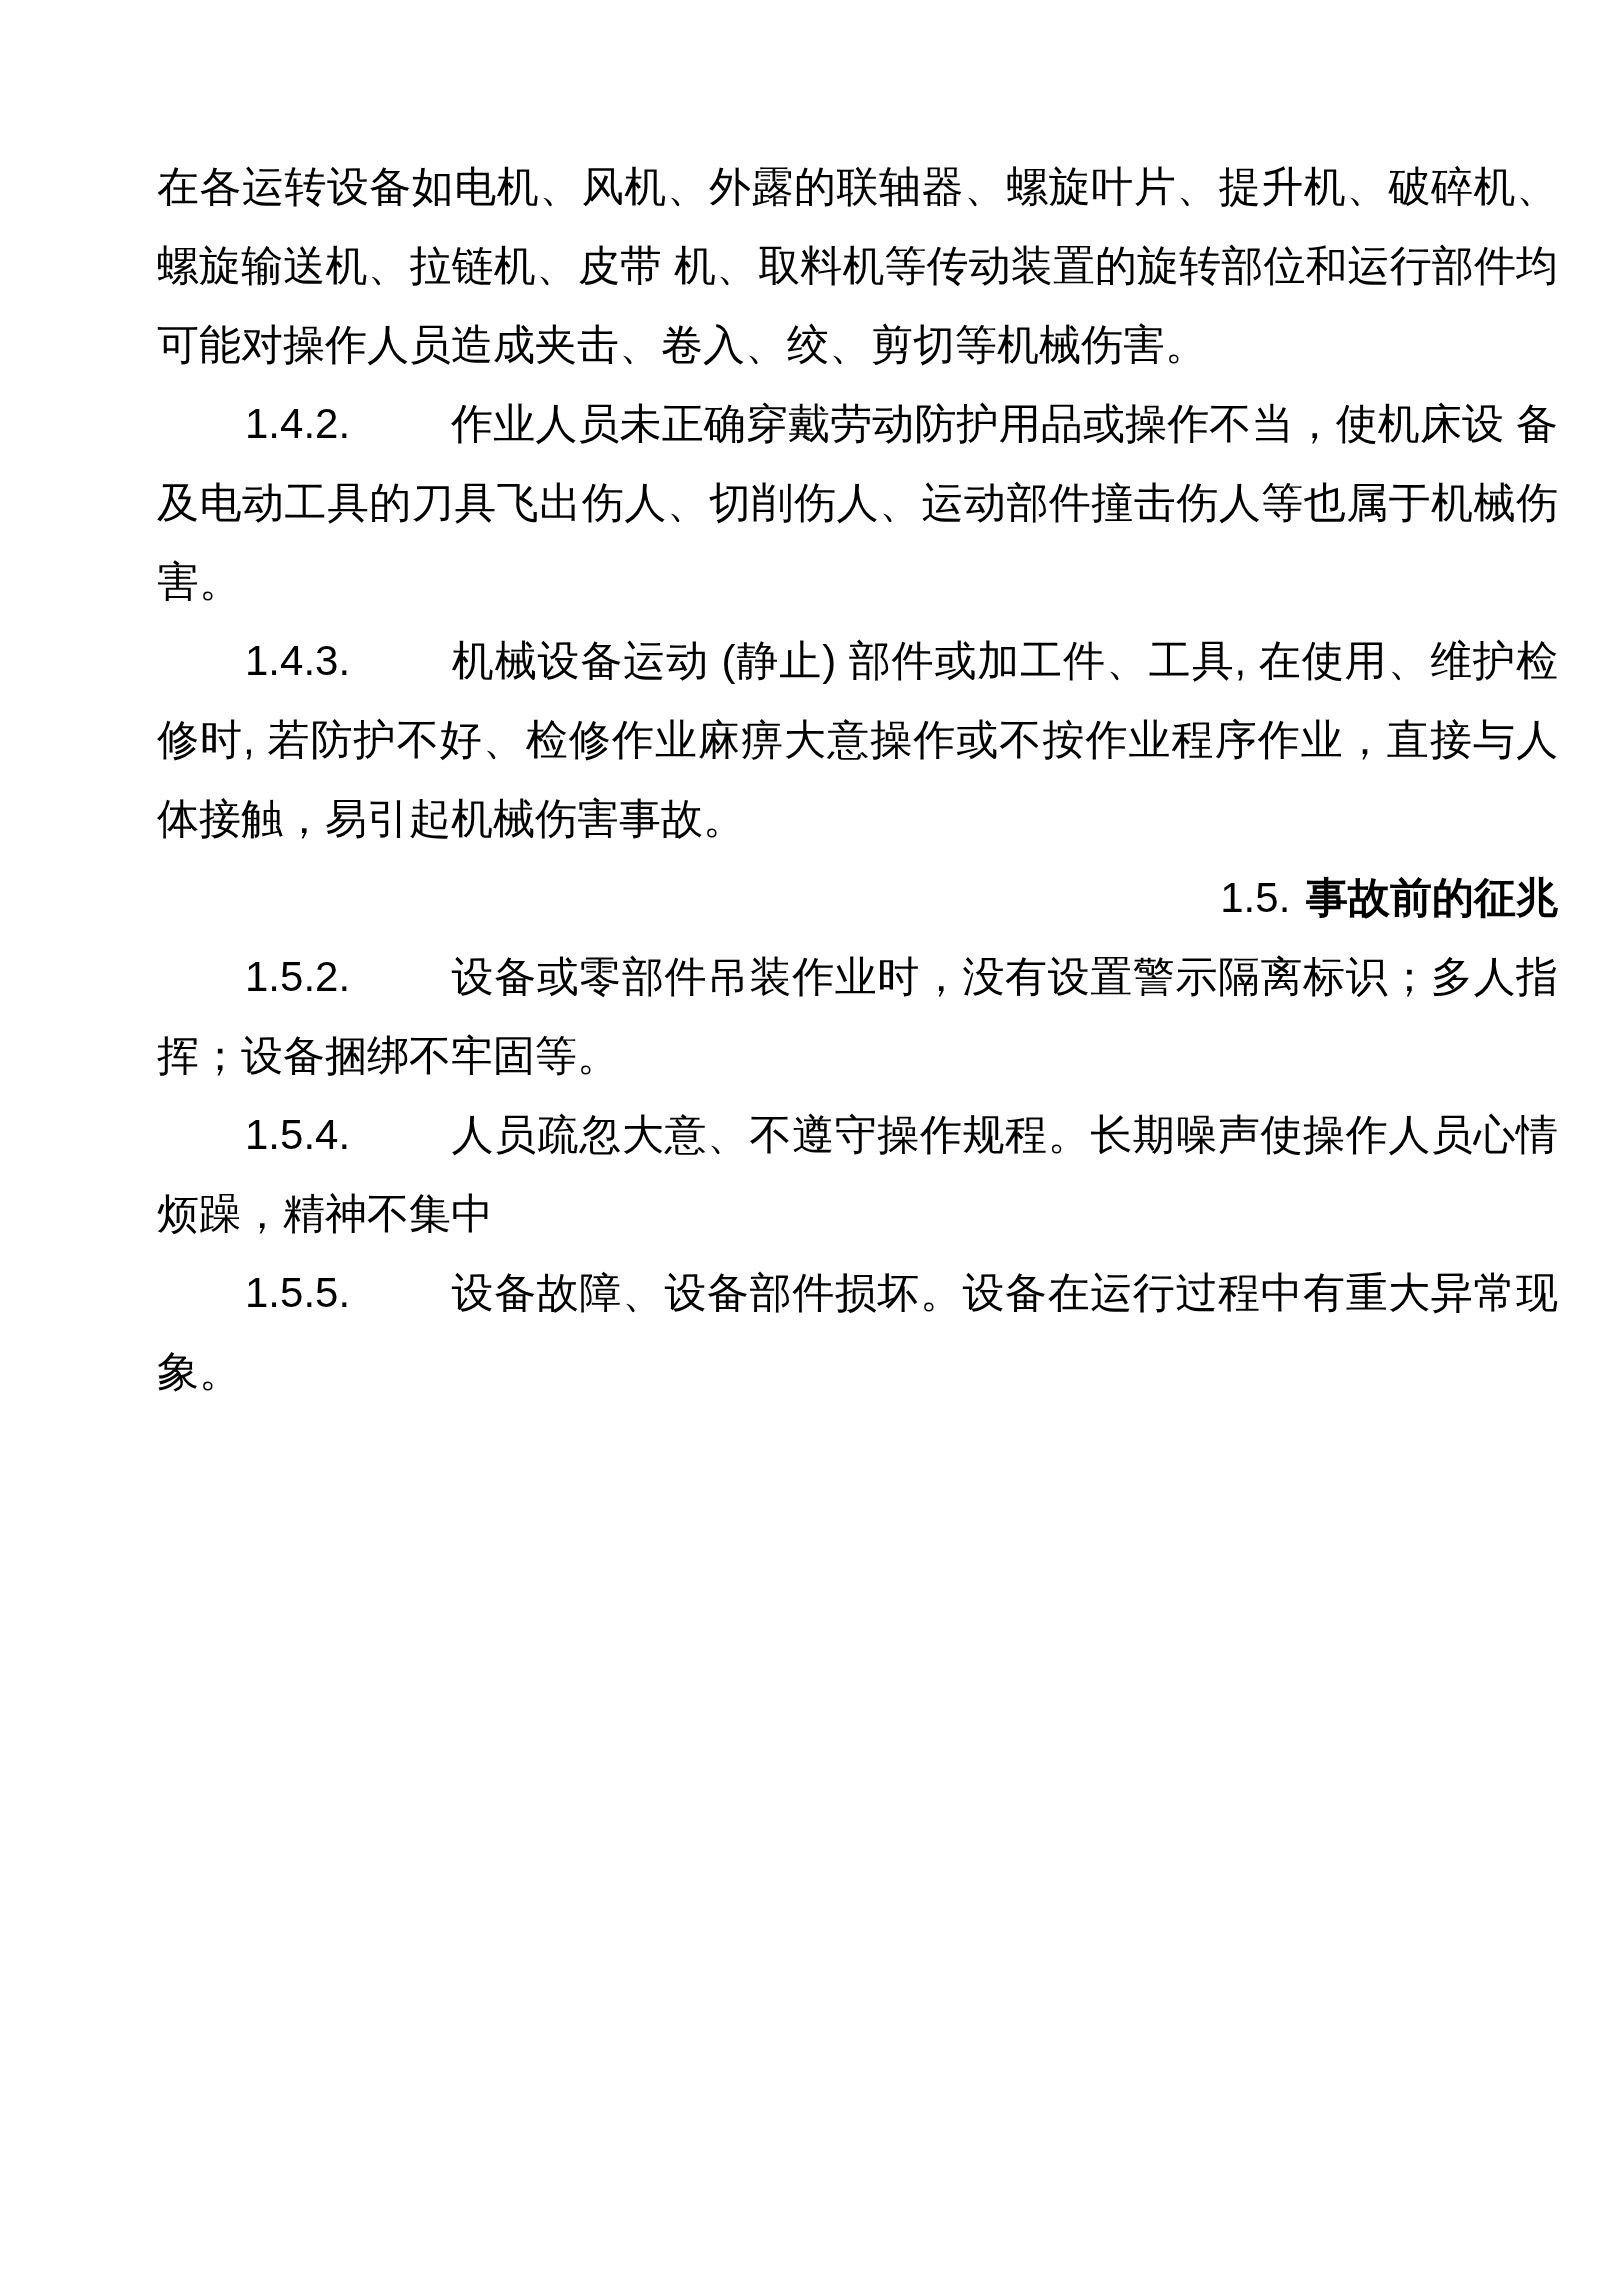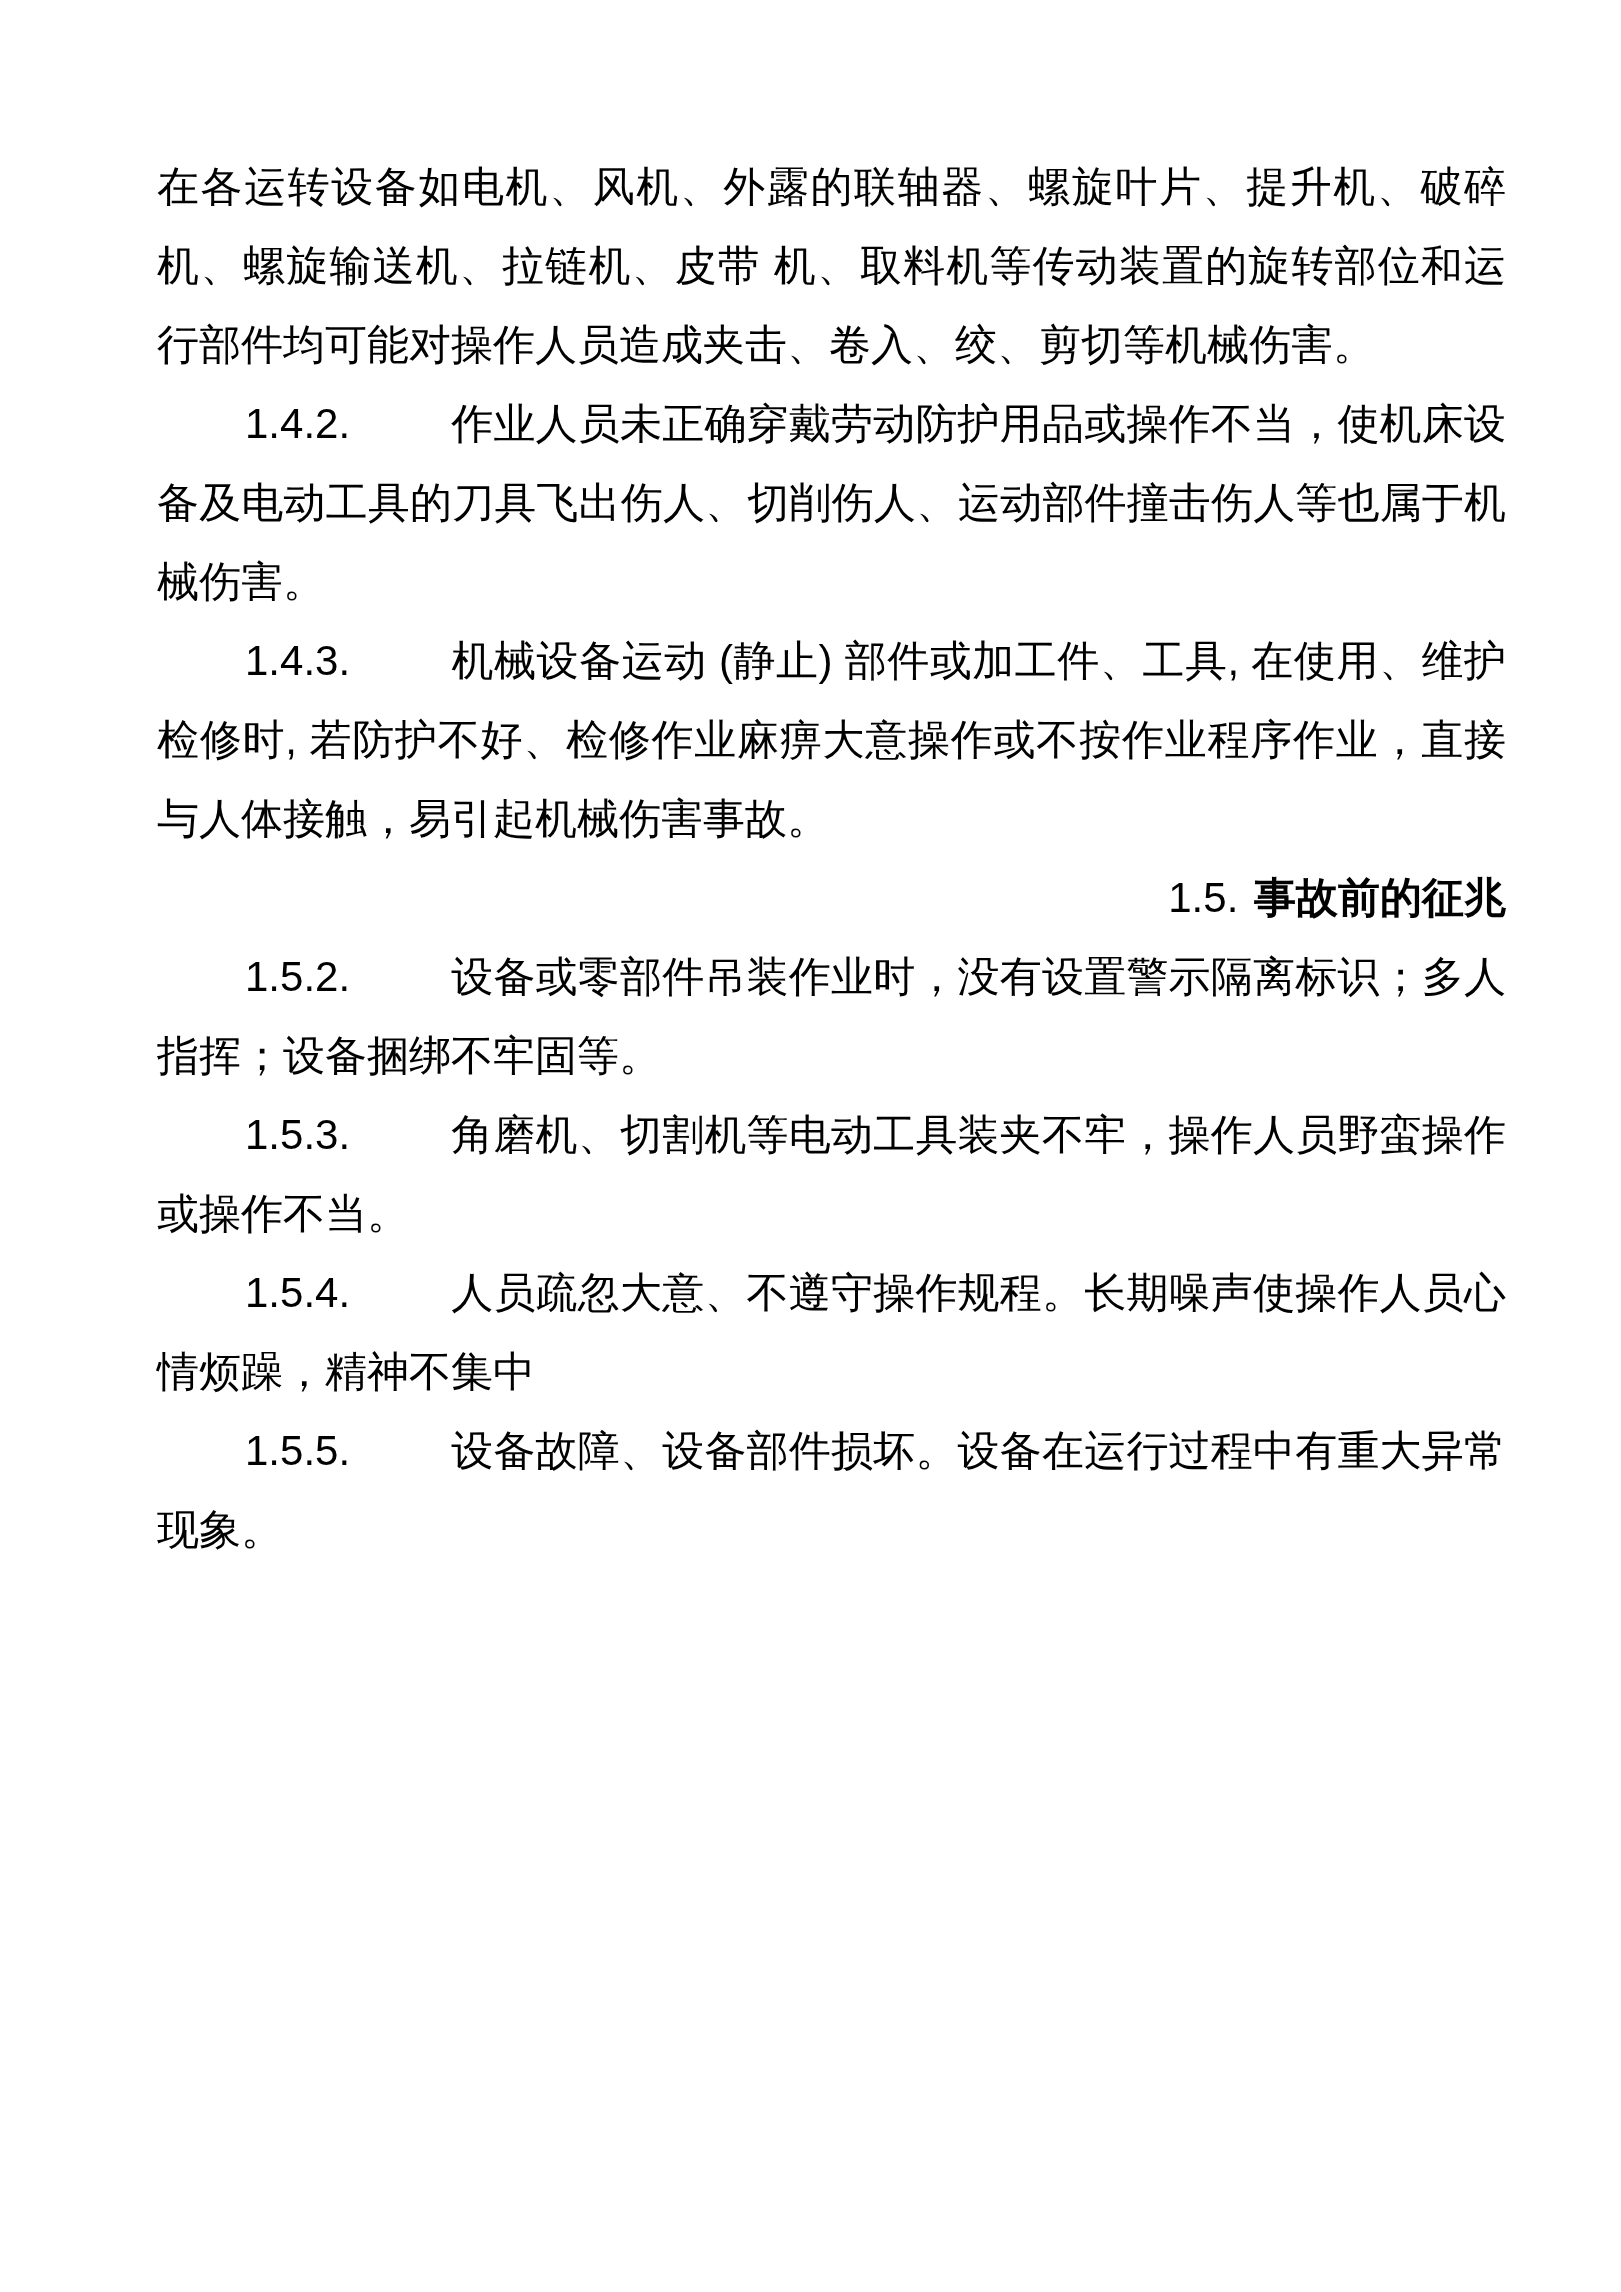--- a/index.html
+++ b/index.html
@@ -13,21 +13,21 @@
     font-family: "Liberation Sans", "DejaVu Sans", sans-serif;
     color: #000000;
     overflow: hidden;
   }
   .page {
     position: relative;
     width: 1621px;
     height: 2293px;
     background: #ffffff;
     box-sizing: border-box;
-    padding: 147px 115px 0 157px;
+    padding: 147px 63px 0 157px;
   }
   .doc-body {
     font-size: 42px;
     line-height: 79px;
     letter-spacing: 0px;
     text-align: justify;
     text-justify: inter-ideograph;
   }
   .para {
     margin: 0;
@@ -73,21 +73,20 @@
     <p class="para para-item"><span class="item-num">1.4.2.</span><span>作业人员未正确穿戴劳动防护用品或操作不当，使机床设 备及电动工具的刀具飞出伤人、切削伤人、运动部件撞击伤人等也属于机械伤害。</span></p>
 
     <p class="para para-item"><span class="item-num">1.4.3.</span><span>机械设备运动 (静止) 部件或加工件、工具, 在使用、维护检修时, 若防护不好、检修作业麻痹大意操作或不按作业程序作业，直接与人体接触，易引起机械伤害事故。</span></p>
 
 
     <p class="heading"><span class="h-num">1.5.</span><span class="h-text">事故前的征兆</span></p>
 
 
     <p class="para para-item"><span class="item-num">1.5.2.</span><span>设备或零部件吊装作业时，没有设置警示隔离标识；多人指挥；设备捆绑不牢固等。</span></p>
 
-    <p class="para para-item"><span class="item-num">1.5.3.</span><span>角磨机、切割机等电动工具装夹不牢，操作人员野蛮操作或操作不当。</span></p>
 
     <p class="para para-item"><span class="item-num">1.5.4.</span><span>人员疏忽大意、不遵守操作规程。长期噪声使操作人员心情烦躁，精神不集中</span></p>
 
     <p class="para para-item"><span class="item-num">1.5.5.</span><span>设备故障、设备部件损坏。设备在运行过程中有重大异常现象。</span></p>
 
   </div>
 </div>
 
 
 </body></html>

